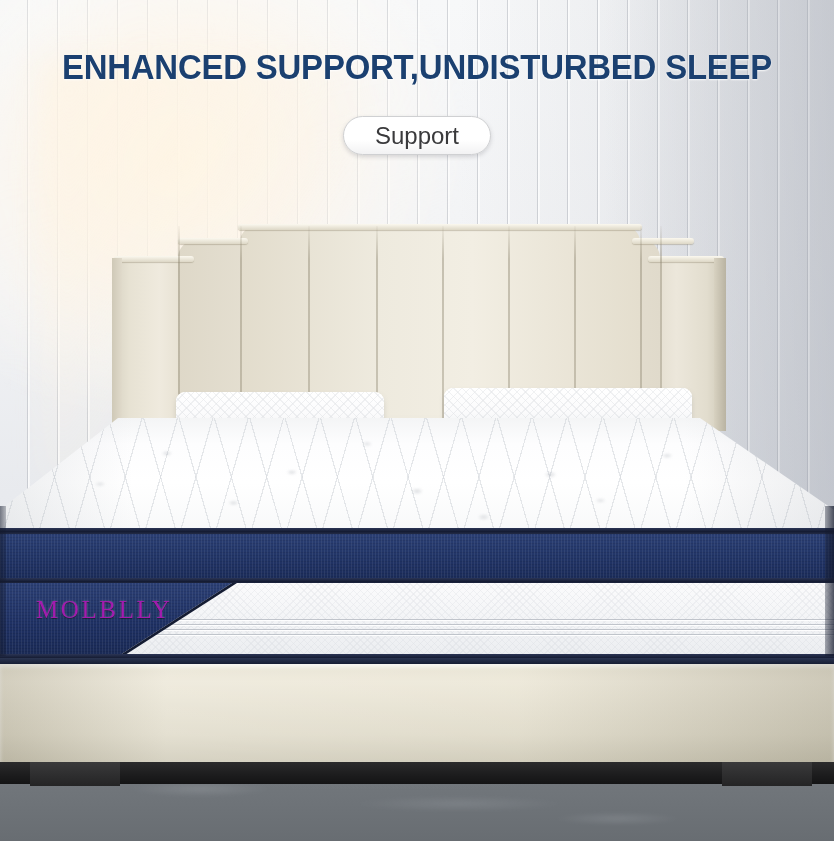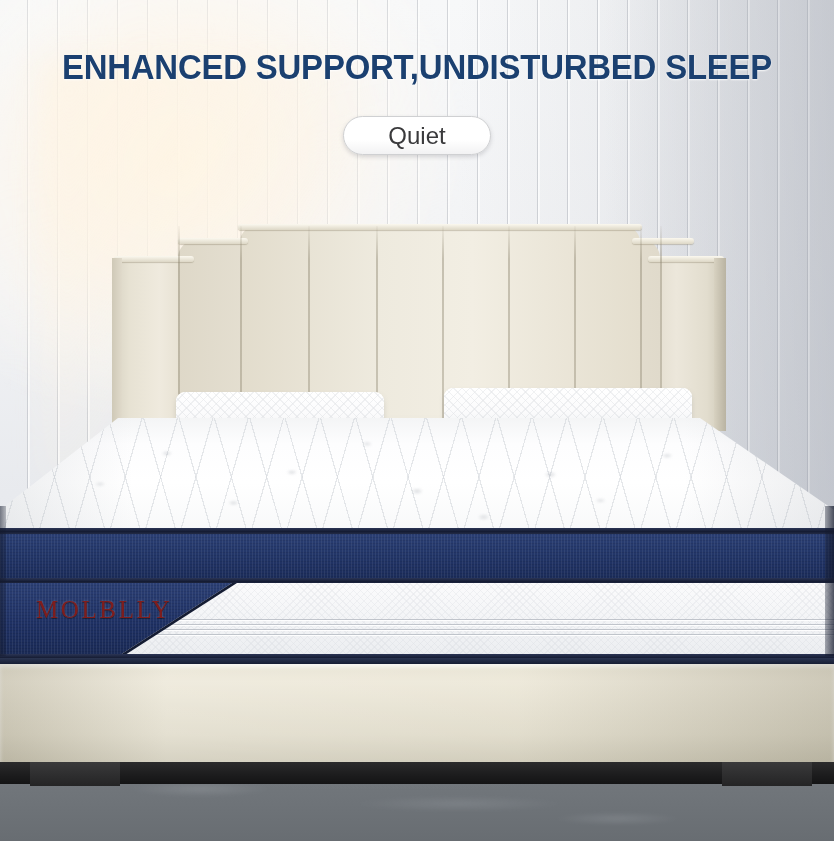--- a/index.html
+++ b/index.html
@@ -251,21 +251,21 @@
     position:absolute;left:0;top:165px;width:260px;height:72px;
     clip-path:polygon(232px 0, 237px 0, 125px 72px, 120px 72px);
     background:#141c33;
   }
   
   #brand{
     position:absolute;left:36px;top:178px;
     font-family:"Liberation Serif",serif;
     font-size:25px;letter-spacing:2.6px;
     font-variant:small-caps;font-weight:400;
-    color:#7f1d1d;
+    color:#a21caf;
     text-shadow:0 1px 1px rgba(10,16,34,.75), 0 0 2px rgba(255,255,255,.35);
   }
   
   .mt-right-edge{
     position:absolute;right:0;top:88px;width:9px;height:150px;
     background:linear-gradient(90deg,rgba(20,26,45,.35),rgba(20,26,45,.75));
   }
   .mt-left-edge{
     position:absolute;left:0;top:88px;width:6px;height:150px;
     background:linear-gradient(270deg,rgba(20,26,45,.25),rgba(20,26,45,.55));
@@ -415,16 +415,16 @@
     <div class="base-body"></div>
     <div class="base-hl"></div>
     <div class="base-feet"></div>
     <div class="foot" style="left:30px;"></div>
     <div class="foot" style="left:722px;"></div>
   </div>
 
   <div id="headline">ENHANCED SUPPORT,UNDISTURBED SLEEP</div>
 
   <div id="pill-row">
-    <div class="pill">Quiet</div>
+    <div class="pill">Support</div>
   </div>
 
 </div>
 
 </body></html>

